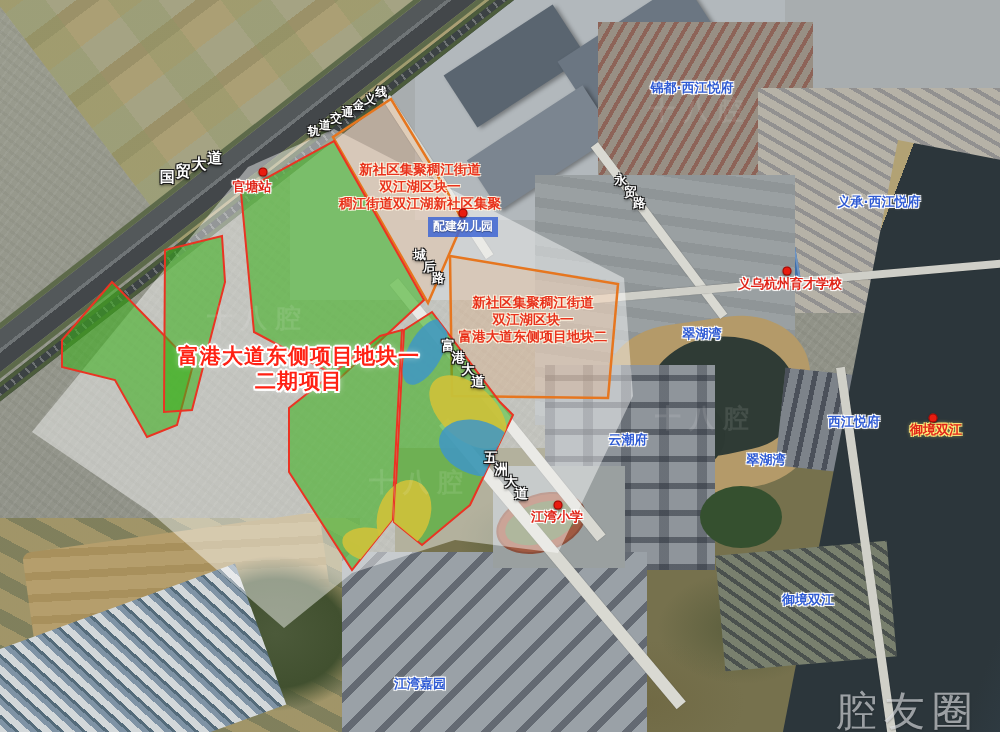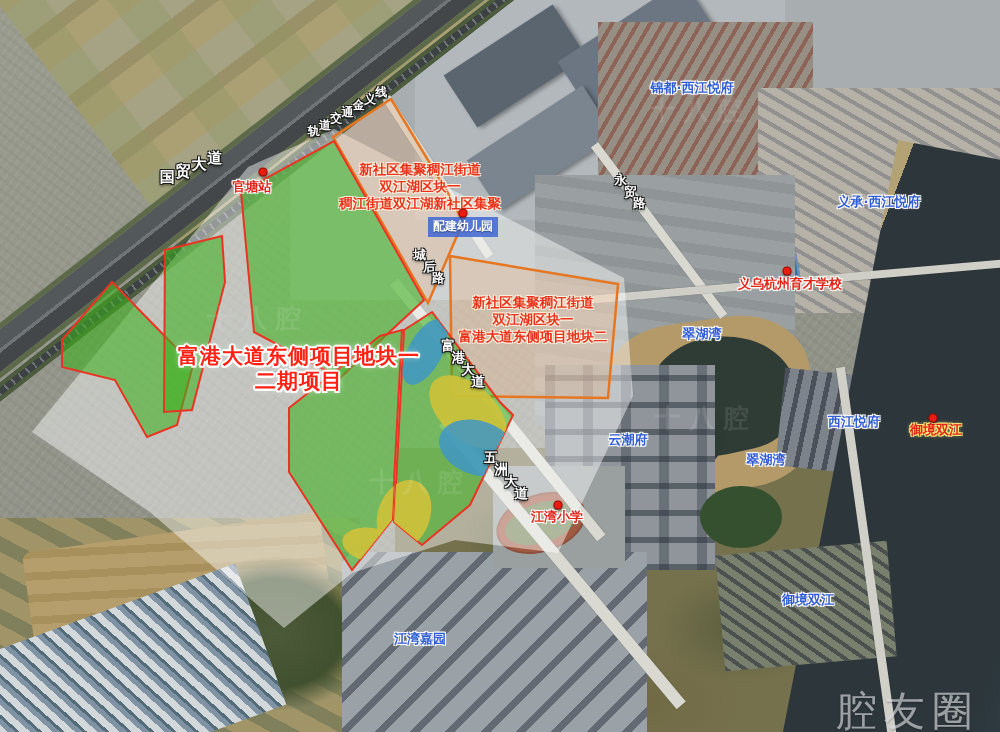--- a/index.html
+++ b/index.html
@@ -233,21 +233,21 @@
   <div class="dot" style="left:933px;top:418px"></div>
   <div class="lbl lbl-park" style="left:936px;top:430px">御境双江</div>
 
   <div class="lbl lbl-blue" style="left:692px;top:88px">锦都·西江悦府</div>
   <div class="lbl lbl-blue" style="left:879px;top:202px">义承·西江悦府</div>
   <div class="lbl lbl-blue" style="left:702px;top:334px">翠湖湾</div>
   <div class="lbl lbl-blue" style="left:628px;top:440px">云潮府</div>
   <div class="lbl lbl-blue" style="left:766px;top:460px">翠湖湾</div>
   <div class="lbl lbl-blue" style="left:854px;top:422px">西江悦府</div>
   <div class="lbl lbl-blue" style="left:808px;top:600px">御境双江</div>
-  <div class="lbl lbl-blue" style="left:420px;top:639px">江湾嘉园</div>
+  <div class="lbl lbl-blue" style="left:420px;top:684px">江湾嘉园</div>
 
   <div class="wm-tile" style="left:258px;top:318px">十八腔</div>
   <div class="wm-tile" style="left:420px;top:482px">十八腔</div>
   <div class="wm-tile" style="left:706px;top:418px">十八腔</div>
   <div class="wm-tile" style="left:700px;top:110px">十八腔</div>
   <div class="wm-brand">腔友圈</div>
 
 </div>
 
 </body></html>

